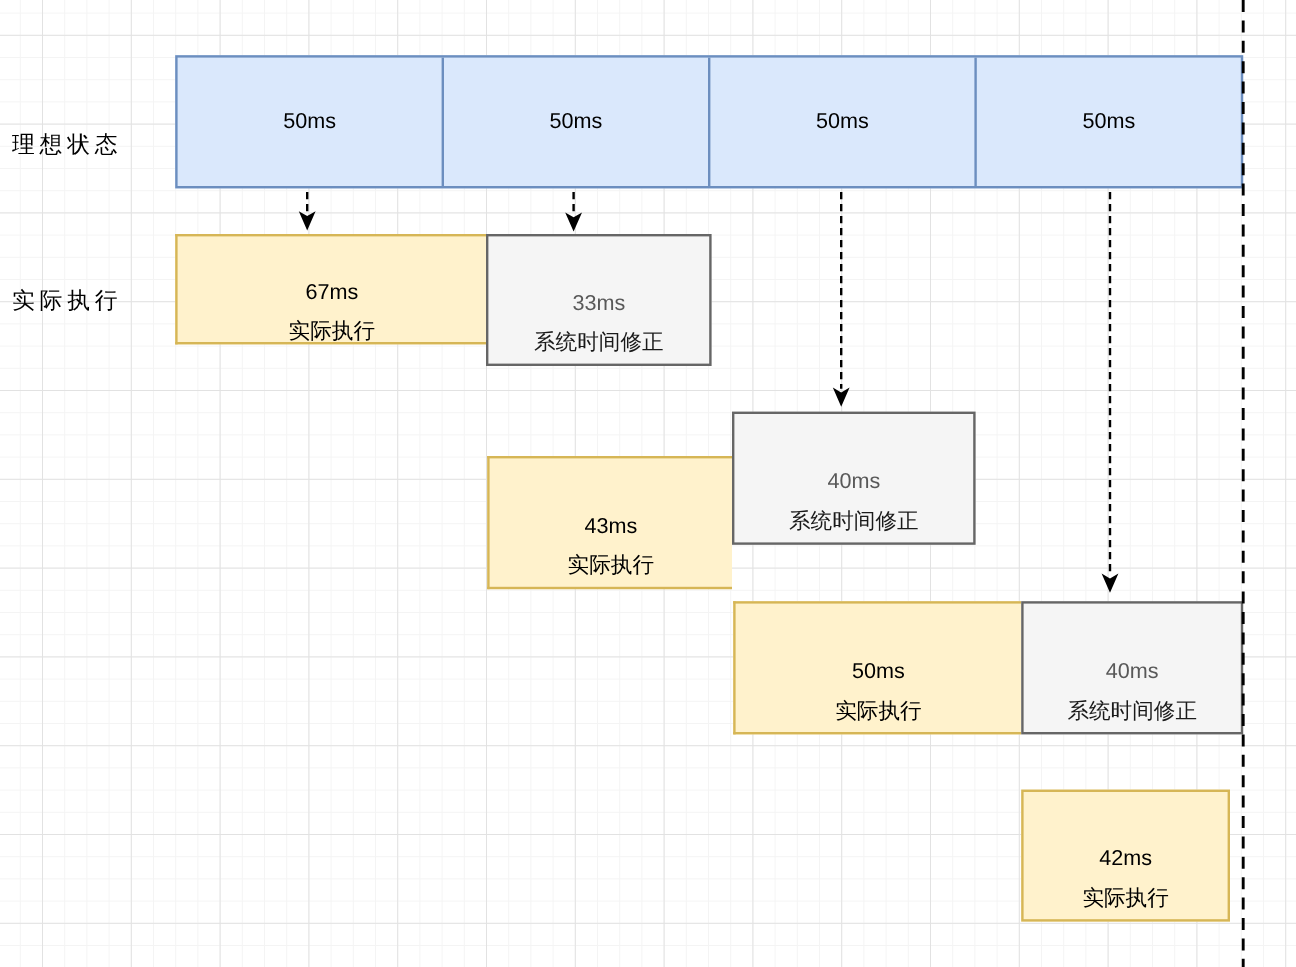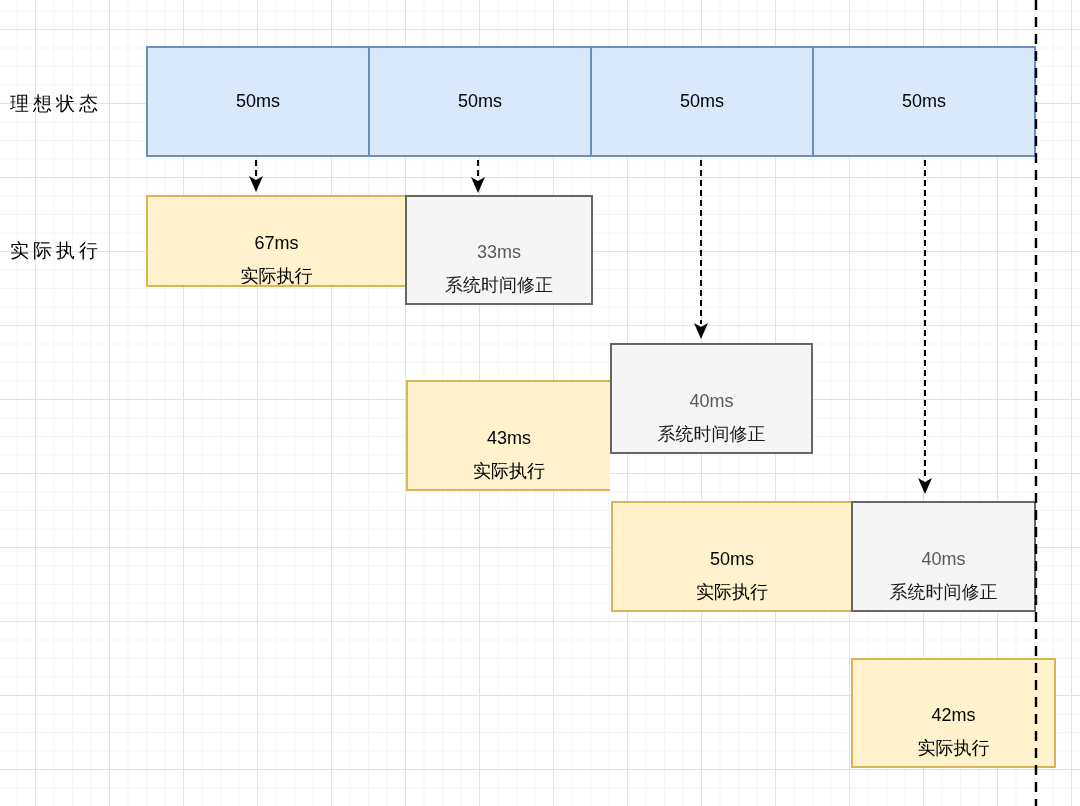--- a/index.html
+++ b/index.html
@@ -63,21 +63,21 @@
   .overlay{
     position:absolute;left:0;top:0;width:1080px;height:806px;
     pointer-events:none;
   }
 </style>
 </head>
 <body>
 
 <div class="canvas">
 
-  <div class="row-label" style="left:10px;top:91px;">理想状态</div>
+  <div class="row-label" style="left:10px;top:108px;">理想状态</div>
   <div class="row-label" style="left:10px;top:238px;">实际执行</div>
 
   <div class="ideal-bar">
     <div class="ideal-seg">50ms</div>
     <div class="ideal-seg">50ms</div>
     <div class="ideal-seg">50ms</div>
     <div class="ideal-seg">50ms</div>
   </div>
 
   <div class="box exec-box flush-right" style="left:146px;top:195px;width:259px;height:92px;">
@@ -112,21 +112,21 @@
       <div class="line lbl">实际执行</div>
     </div>
   </div>
   <div class="box corr-box" style="left:851px;top:501px;width:185px;height:111px;">
     <div class="lines">
       <div class="line dur">40ms</div>
       <div class="line lbl">系统时间修正</div>
     </div>
   </div>
 
-  <div class="box exec-box" style="left:851px;top:658px;width:205px;height:110px;">
+  <div class="box exec-box" style="left:851px;top:658px;width:174px;height:110px;">
     <div class="lines">
       <div class="line dur">42ms</div>
       <div class="line lbl">实际执行</div>
     </div>
   </div>
 
   <svg class="overlay" viewBox="0 0 1080 806">
 
     <line x1="1036" y1="0" x2="1036" y2="806" stroke="#000000" stroke-width="2.4" stroke-dasharray="10 7"></line>
 

